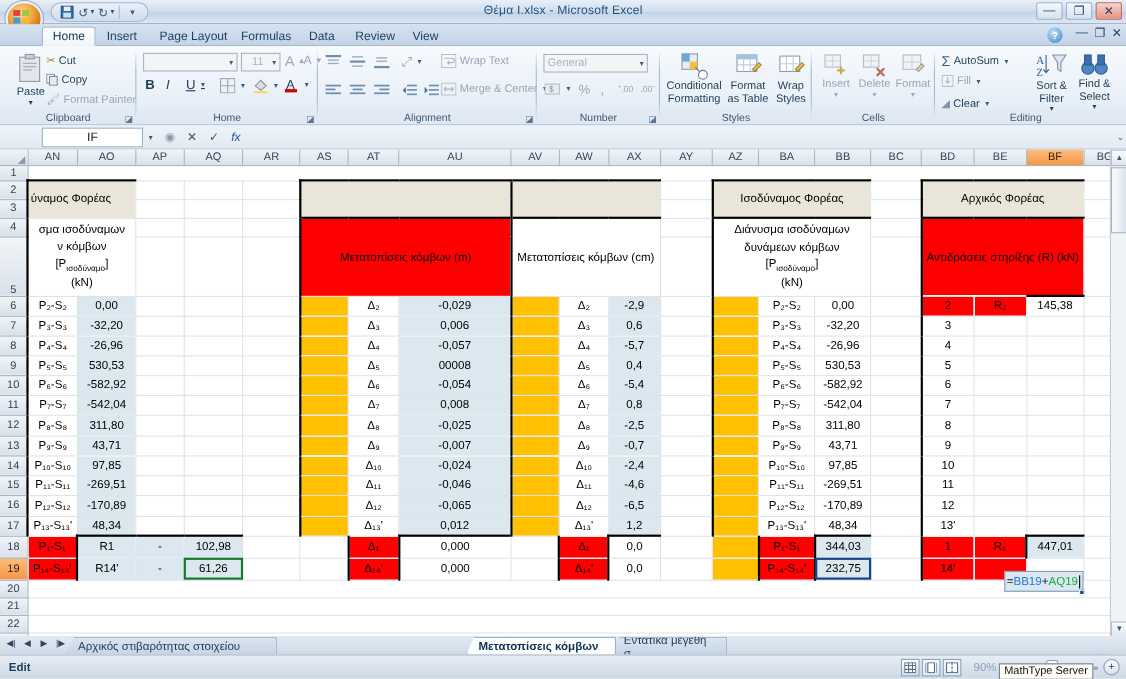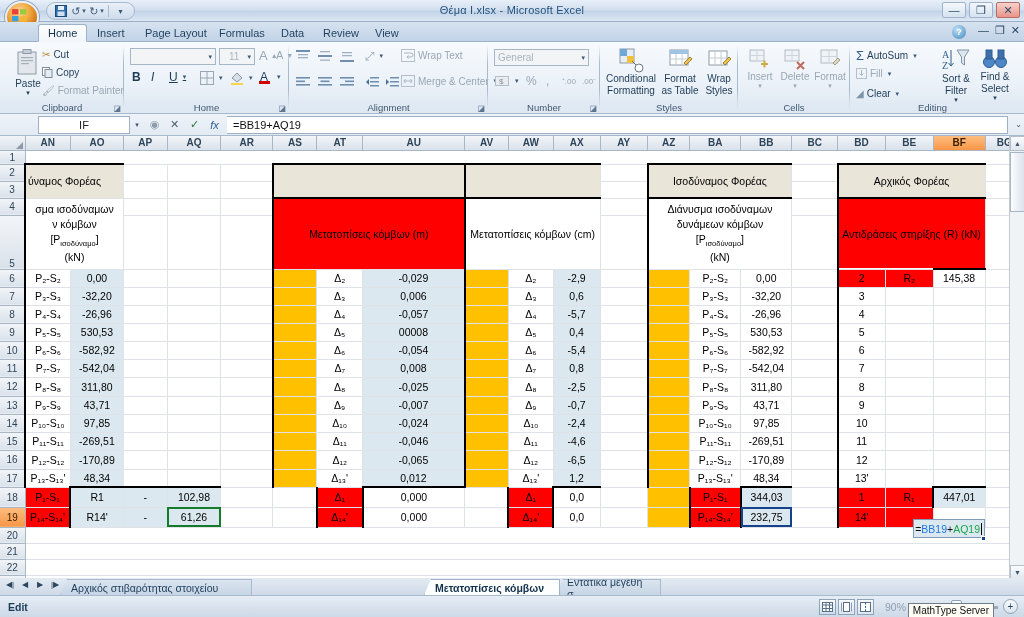--- a/index.html
+++ b/index.html
@@ -119,21 +119,21 @@
   }
   .fbar-exp { position:absolute; right:2px; top:6px; font-size:8px; color:#3c5a78;}
 
   
   .gridwrap { position:absolute; left:0; top:136px; width:1024px; height:444px; overflow:hidden;
               background:#fff; }
   table.sheet { border-collapse:collapse; table-layout:fixed; }
   .colhdr td, .colhdr th {
     height:14px; background:linear-gradient(to bottom,#f2f5f8,#d9e1ea);
     border-right:1px solid #a9b6c4; border-bottom:1px solid #a9b6c4;
-    font-weight:bold; font-size:10px; color:#2e4459; text-align:center;
+    font-weight:normal; font-size:10px; color:#2e4459; text-align:center;
   }
   .colhdr td.sel { background:linear-gradient(to bottom,#fdbd7f,#f79646); color:#3b2000; }
   td.rowhdr {
     width:26px; background:linear-gradient(to bottom,#f2f5f8,#d9e1ea);
     border-right:1px solid #a9b6c4; border-bottom:1px solid #a9b6c4;
     font-size:10px; color:#2e4459; text-align:center;
   }
   td.rowhdr.sel { background:linear-gradient(to bottom,#fdbd7f,#f79646); color:#3b2000;}
   td.cell {
     border-right:1px solid #dfe3e8; border-bottom:1px solid #dfe3e8;
@@ -657,23 +657,20 @@
 <div class="fbar">
   <div class="namebox">
     <span style="flex:1;text-align:center;">IF</span>
   </div>
   <div class="nb-arrow">▾</div>
   <div class="fbar-btns">
     <span class="fb-ico" style="color:#8d9cab;">◉</span>
     <span class="fb-ico" style="color:#4a5c6e;">✕</span>
     <span class="fb-ico" style="color:#2a6f3a;">✓</span>
     <span class="fb-ico" style="font-style:italic;color:#2f5f8f;">fx</span>
-  </div>
-  <div class="fbar-input">
-    <span>=BB19+AQ19</span>
   </div>
   <div class="fbar-exp">⌄</div>
 </div>
 
 <div class="gridwrap">
 <table class="sheet">
   <colgroup>
     <col style="width:26px">
     <col style="width:46px">
         <col style="width:54px">

